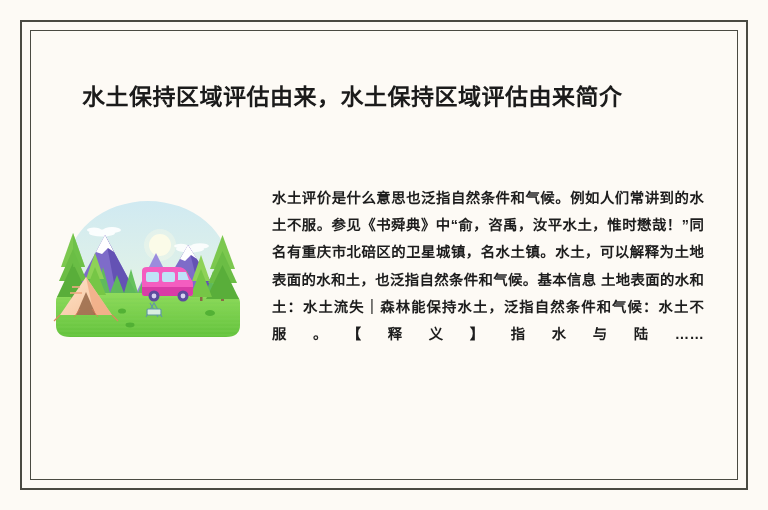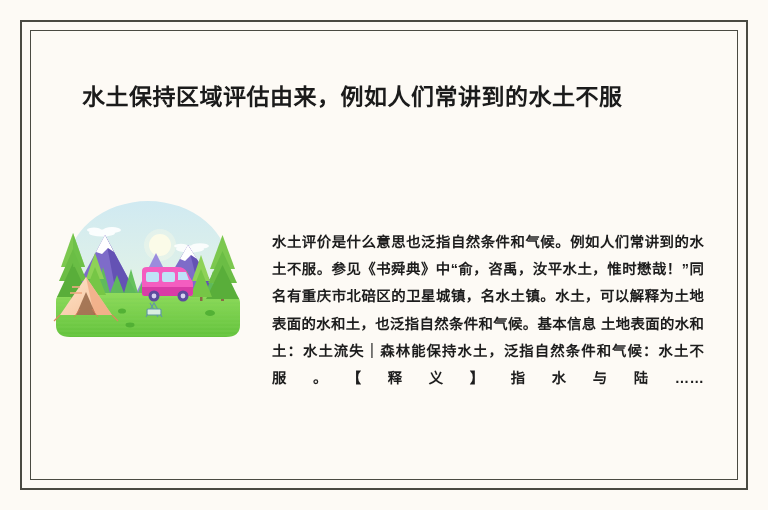--- a/index.html
+++ b/index.html
@@ -79,40 +79,39 @@
     left: 242px;
     top: 0;
     width: 432px;
     font-size: 14.4px;
     font-weight: 700;
     line-height: 27.2px;
     color: #1d1d1d;
     text-align: justify;
     text-justify: inter-ideograph;
     letter-spacing: 0.2px;
-    margin-top: 44px;
   }
   .body-text::after {
     content: "";
     display: inline-block;
     width: 100%;
   }
 
   
   .scene { display: block; width: 196px; height: 152px; }
 </style>
 </head>
 <body>
 
 <div class="frame-outer"></div>
 <div class="frame-inner"></div>
 
 <div class="page">
 
-  <h1 class="page-title">水土保持区域评估由来，例如人们常讲到的水土不服</h1>
+  <h1 class="page-title">水土保持区域评估由来，水土保持区域评估由来简介</h1>
 
   <div class="article">
 
     <div class="figure">
       <svg class="scene" viewBox="0 0 196 152" xmlns="http://www.w3.org/2000/svg">
         <defs>
           <linearGradient id="skyGrad" x1="0" y1="0" x2="0" y2="1">
             <stop offset="0%" stop-color="#cfe9f2"></stop>
             <stop offset="55%" stop-color="#ddf0ea"></stop>
             <stop offset="100%" stop-color="#e9f6e1"></stop>

